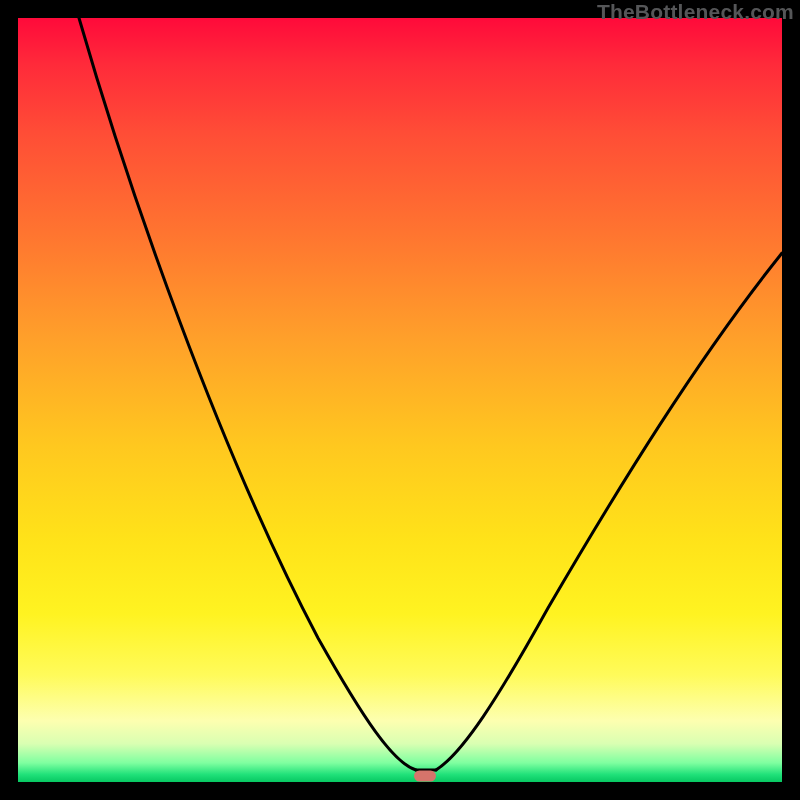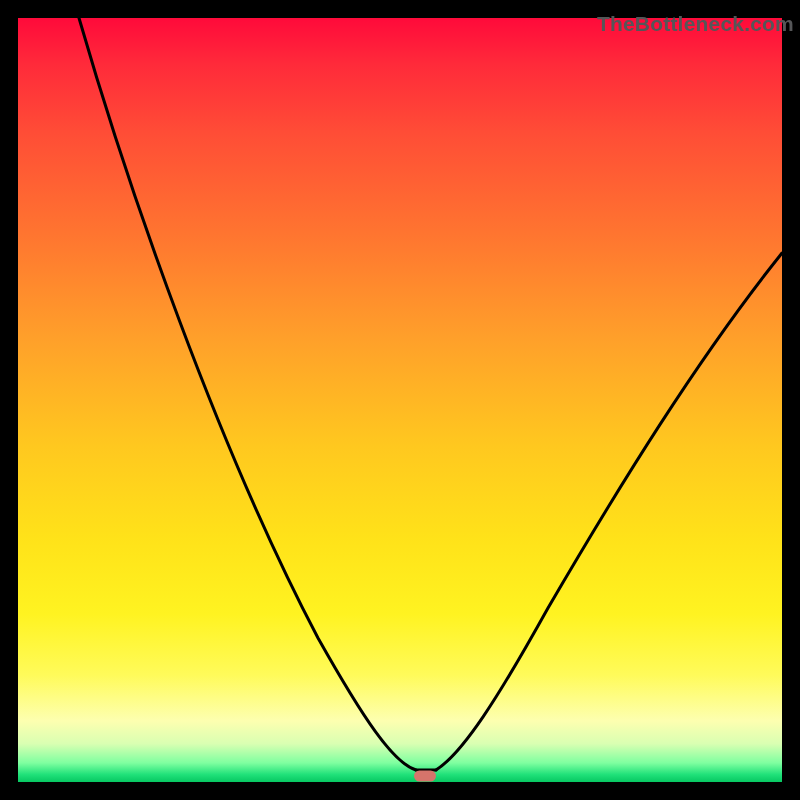--- a/index.html
+++ b/index.html
@@ -62,21 +62,21 @@
   .marker {
     position: absolute;
     width: 22px;
     height: 11px;
     border-radius: 6px;
     background: #d6746b;
     transform: translate(-50%, -50%);
   }
   .watermark {
     position: absolute;
-    top: 12px;
+    top: 0;
     right: 6px;
     font-size: 21px;
     font-weight: 600;
     color: #555658;
     letter-spacing: 0.2px;
     white-space: nowrap;
   }
 </style>
 </head>
 <body>

